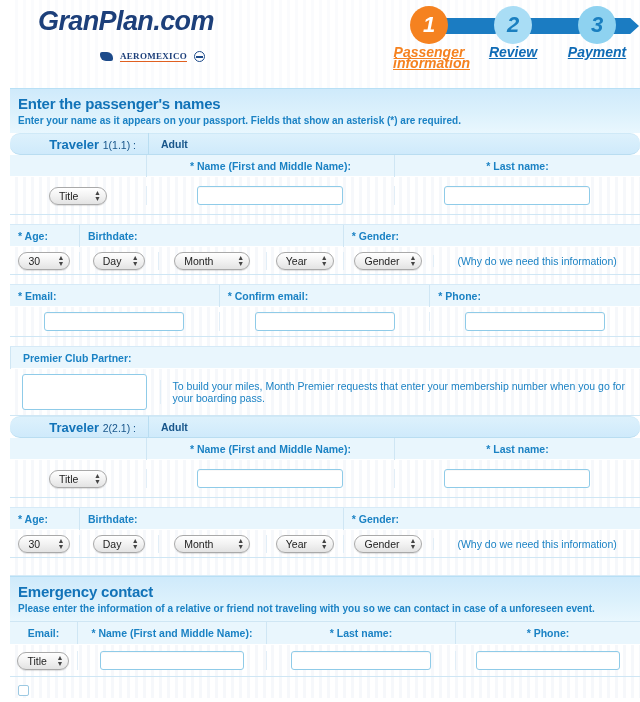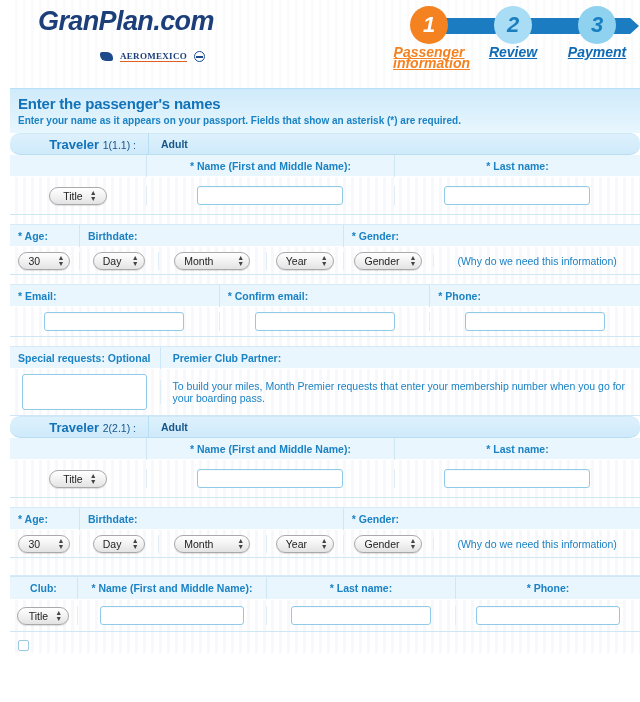--- a/index.html
+++ b/index.html
@@ -152,21 +152,21 @@
     background:linear-gradient(to bottom,#ffffff 0%,#f2f2f2 50%,#e3e3e3 100%);
     font-size:10.5px; color:#222; padding:0 4px 0 9px;
     box-shadow:0 1px 1px rgba(0,0,0,0.12);
     font-family:"Liberation Sans", sans-serif;
   }
   .sel .arrows {
     display:inline-block; width:9px; margin-left:6px;
     font-size:7px; line-height:6px; color:#444; text-align:center;
   }
   .sel .arrows i { display:block; font-style:normal; }
-  .sel.w-title { width:58px;justify-content:center; }
+  .sel.w-title { width:58px; }
   .sel.w-age { width:52px; }
   .sel.w-day { width:52px; }
   .sel.w-month { width:76px; }
   .sel.w-year { width:58px; }
   .sel.w-gender { width:68px; }
 
   .whylink { font-size:10.5px; color:#1b82c4; }
 
   
   .note-txt { font-size:10.5px; color:#1b82c4; padding-left:12px; }
@@ -341,21 +341,20 @@
       <input class="txt" style="width: 140px;" value="">
     </div>
     <div class="cell div" style="width:214px;">
       <input class="txt" style="width: 140px;" value="">
     </div>
   </div>
 
   <div class="spacer"></div>
 
   <div class="lbl-row">
-    <div class="cell" style="width:152px;">Special requests: Optional</div>
     <div class="cell div" style="width:488px; padding-left:12px;">Premier Club Partner:</div>
   </div>
 
   <div class="fld-row" style="height:47px;">
     <div class="cell" style="width:152px;">
       <textarea class="ta" style=""></textarea>
     </div>
     <div class="cell div lft" style="width:488px;">
       <span class="note-txt" style="padding-left:4px;">To build your miles, Month Premier requests that enter your membership number when you go for your boarding pass.</span>
     </div>
@@ -444,23 +443,27 @@
           </span>
       </span>
     </div>
     <div class="cell div" style="width:210px;">
       <span class="whylink">(Why do we need this information)</span>
     </div>
   </div>
 
   <div class="spacer" style="height:18px;"></div>
 
+  <div class="sec-head">
+    <div class="sec-title">Emergency contact</div>
+    <div class="sec-sub">Please enter the information of a relative or friend not traveling with you so we can contact in case of a unforeseen event.</div>
+  </div>
 
   <div class="lbl-row" style="height:24px; border-top:1px solid #cfe6f4;">
-    <div class="cell ctr" style="width:68px;">Club:</div>
+    <div class="cell ctr" style="width:68px;">Email:</div>
     <div class="cell ctr div" style="width:192px;">* Name (First and Middle Name):</div>
     <div class="cell ctr div" style="width:192px;">* Last name:</div>
     <div class="cell ctr div" style="width:188px;">* Phone:</div>
   </div>
 
   <div class="fld-row" style="height:32px;">
     <div class="cell" style="width:68px;">
       <span class="sel w-title" style="width:52px;">
         <span>Title</span>
         <span class="arrows">

